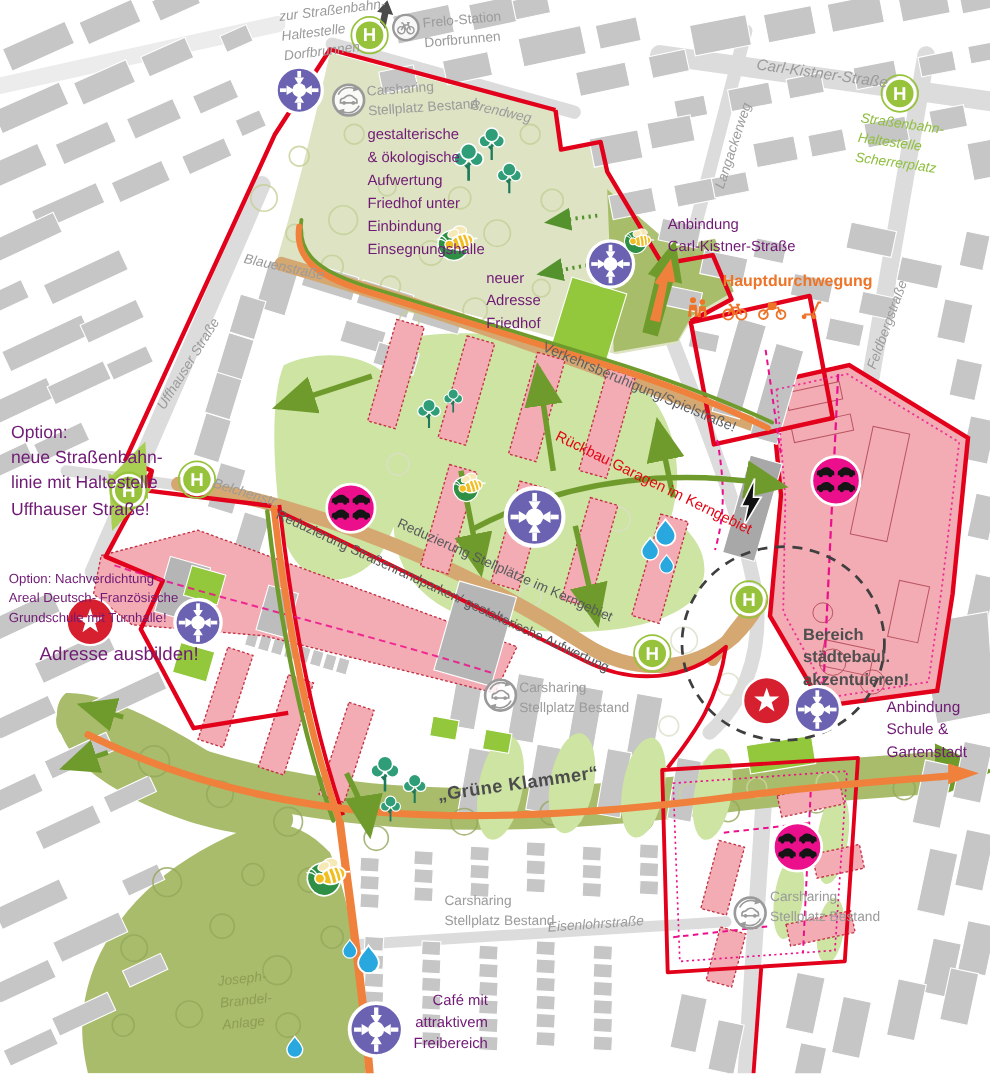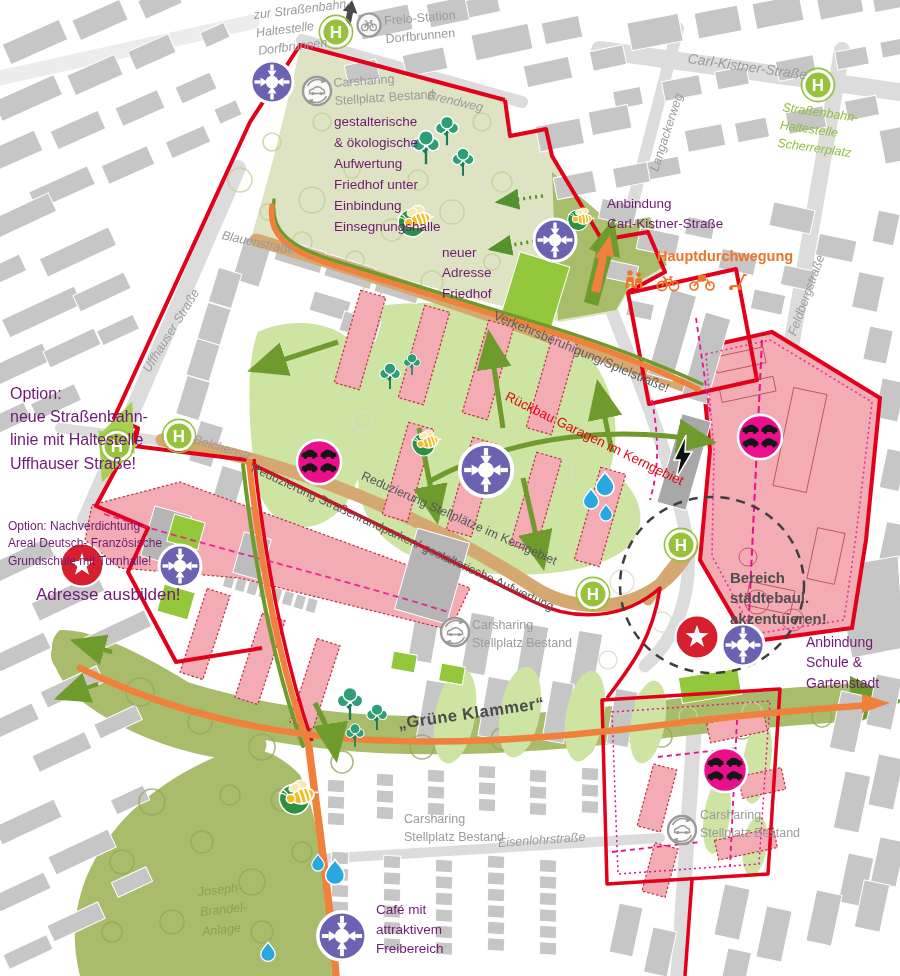--- a/index.html
+++ b/index.html
@@ -611,16 +611,16 @@
   <div class="lbl sm" style="left:472px;top:616px;color:#9b9b9b;">Carsharing
 Stellplatz Bestand</div>
   <div class="lbl s sm nw" style="left:498px;top:834px;transform:rotate(-4deg);">Eisenlohrstraße</div>
   <div class="lbl sm" style="left:404px;top:810px;color:#9b9b9b;">Carsharing
 Stellplatz Bestand</div>
   <div class="lbl sm" style="left:700px;top:806px;color:#9b9b9b;">Carsharing
 Stellplatz Bestand</div>
   <div class="lbl ol sm" style="left:200px;top:882px;transform:rotate(-6deg);line-height:1.6;">Joseph-
 Brandel-
 Anlage</div>
-  <div class="lbl" style="left:376px;top:900px;">Café mit
+  <div class="lbl" style="left:376px;top:900px;text-align:right;">Café mit
 attraktivem
 Freibereich</div>
 </div>
 
 </body></html>

